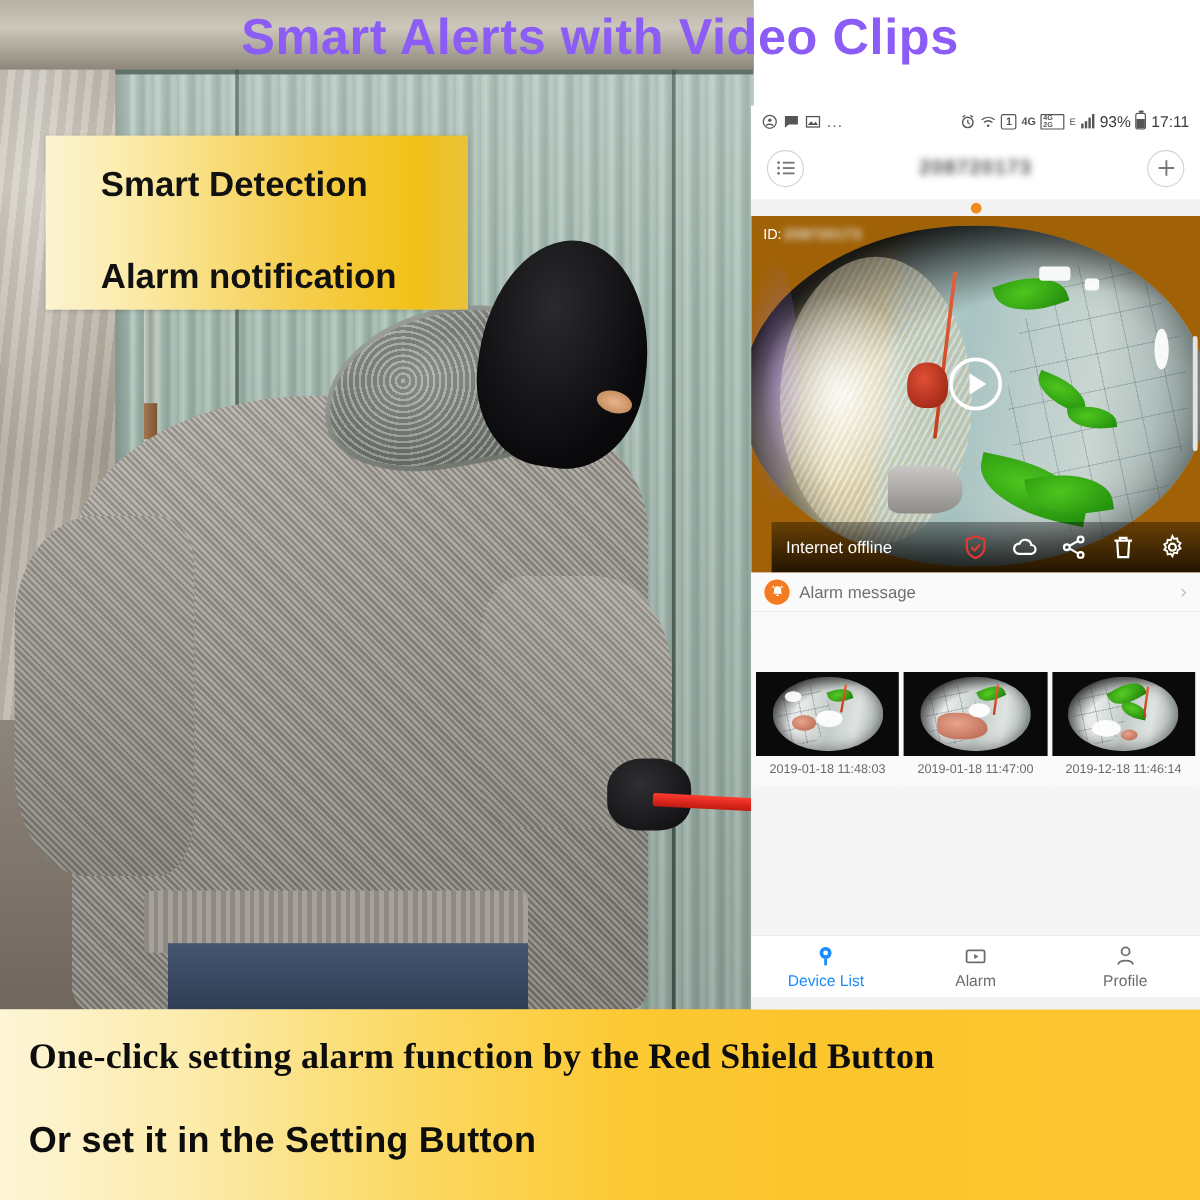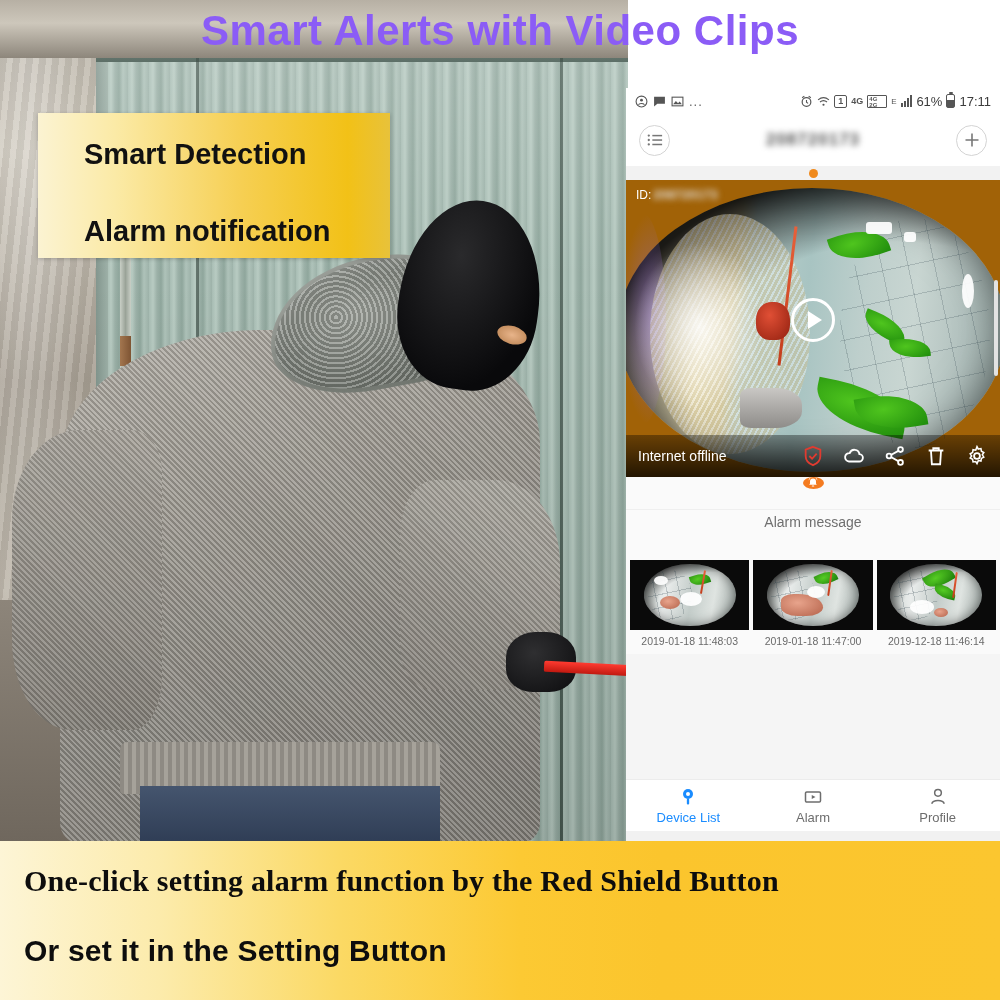--- a/index.html
+++ b/index.html
@@ -319,32 +319,32 @@
   }
   .play-tri {
     width: 0; height: 0; margin-left: 4px;
     border-left: 14px solid #fff; border-top: 9px solid transparent; border-bottom: 9px solid transparent;
   }
   .vid-scroll {
     position: absolute; right: 2px; top: 100px; width: 4px; height: 96px;
     background: #e3e3e3; border-radius: 2px; z-index: 5;
   }
   .vid-bar {
-    position: absolute; left: 0; right: 0; bottom: 0; height: 42px;
+    position: absolute; left: 17px; right: 0; bottom: 0; height: 42px;
     display: flex; align-items: center; padding: 0 12px; z-index: 6;
     background: linear-gradient(180deg, rgba(0,0,0,.35), rgba(0,0,0,.78));
   }
   .vid-status { color: #fff; font-size: 14px; flex: 1; }
   .vid-icons { display: flex; align-items: center; gap: 19px; }
   .vi { width: 22px; height: 22px; display: block; }
 
   
   .alarm-head {
     height: 33px; background: #fafafa; display: flex; align-items: center;
-    padding: 0 11px; gap: 25px; border-bottom: 1px solid #efefef; flex-direction: column;
+    padding: 0 11px; gap: 8px; border-bottom: 1px solid #efefef;
   }
   .alarm-badge {
     width: 21px; height: 21px; border-radius: 50%; background: #f47b20;
     display: flex; align-items: center; justify-content: center;
   }
   .alarm-title { font-size: 14px; color: #6f6f6f; flex: 1; }
   .chev { color: #c2c2c2; font-size: 17px; }
   .thumbs { display: flex; background: #fafafa; padding: 2px 4px 0 4px; gap: 4px; }
   .thumb-cell { flex: 1; margin-top: 48px; }
   .thumb {
@@ -464,21 +464,21 @@
           <span>4G</span>
           <span class="b">2G</span>
         </span>
         <span class="net-e">E</span>
         <span class="bars">
             <i></i>
             <i></i>
             <i></i>
             <i></i>
           </span>
-        <span>61%</span>
+        <span>93%</span>
         <span class="batt"></span>
         <span>17:11</span>
       </div>
     </div>
 
     <div class="app-header">
       <div class="circ-btn">
         <svg width="16" height="14" viewBox="0 0 18 14">
           <circle cx="2" cy="2" r="1.3" fill="#777"></circle>
             <rect x="6" y="1.2" width="11" height="1.7" fill="#777"></rect>

